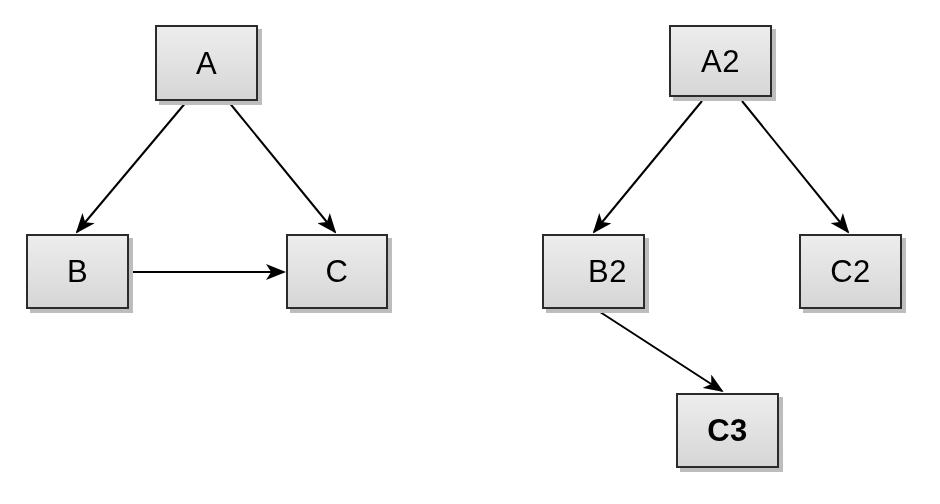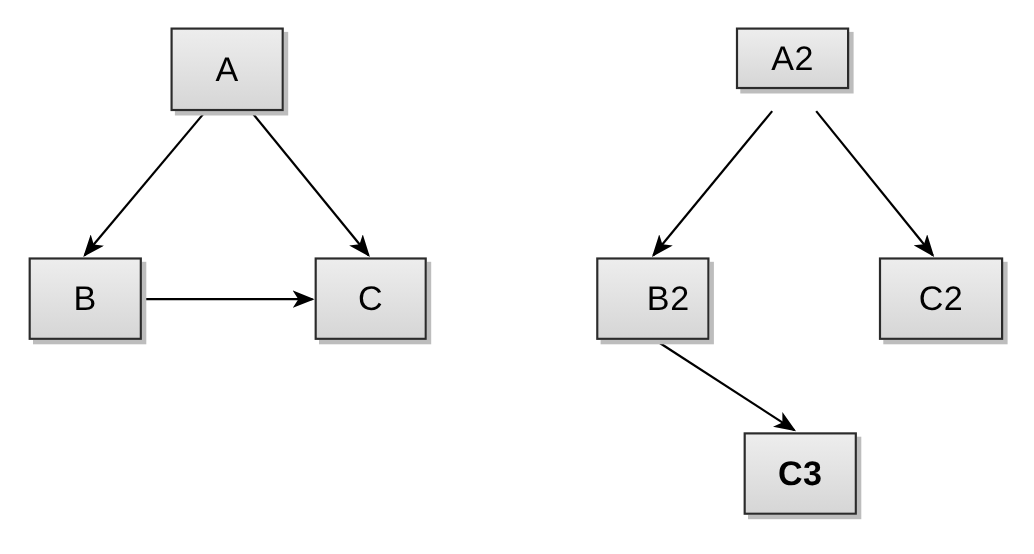--- a/index.html
+++ b/index.html
@@ -69,26 +69,26 @@
   <div id="nodes">
       <div class="node" style="left: 155px; top: 25px; width: 103px; height: 76px;">
         <span class="node-label">A</span>
       </div>
       <div class="node" style="left: 26px; top: 234px; width: 103px; height: 75px;">
         <span class="node-label">B</span>
       </div>
       <div class="node" style="left: 286px; top: 234px; width: 102px; height: 75px;">
         <span class="node-label">C</span>
       </div>
-      <div class="node" style="left: 669px; top: 25px; width: 103px; height: 56px;">
+      <div class="node" style="left: 669px; top: 25px; width: 103px; height: 72px;">
         <span class="node-label">A2</span>
       </div>
       <div class="node" style="left: 542px; top: 234px; width: 103px; height: 75px; padding-left: 28px;">
         <span class="node-label">B2</span>
       </div>
-      <div class="node" style="left: 799px; top: 234px; width: 113px; height: 75px;">
+      <div class="node" style="left: 799px; top: 234px; width: 103px; height: 75px;">
         <span class="node-label">C2</span>
       </div>
       <div class="node" style="left: 676px; top: 393px; width: 103px; height: 75px; font-weight: bold;">
         <span class="node-label">C3</span>
       </div>
     </div>
 </div>
 
 </body></html>

